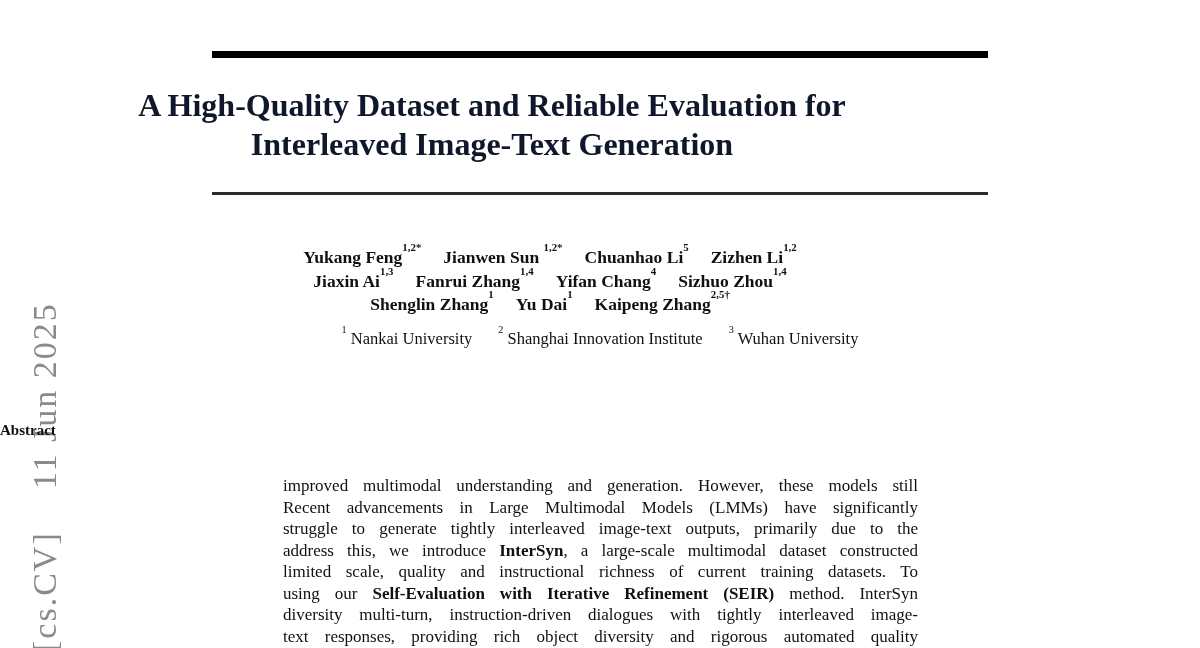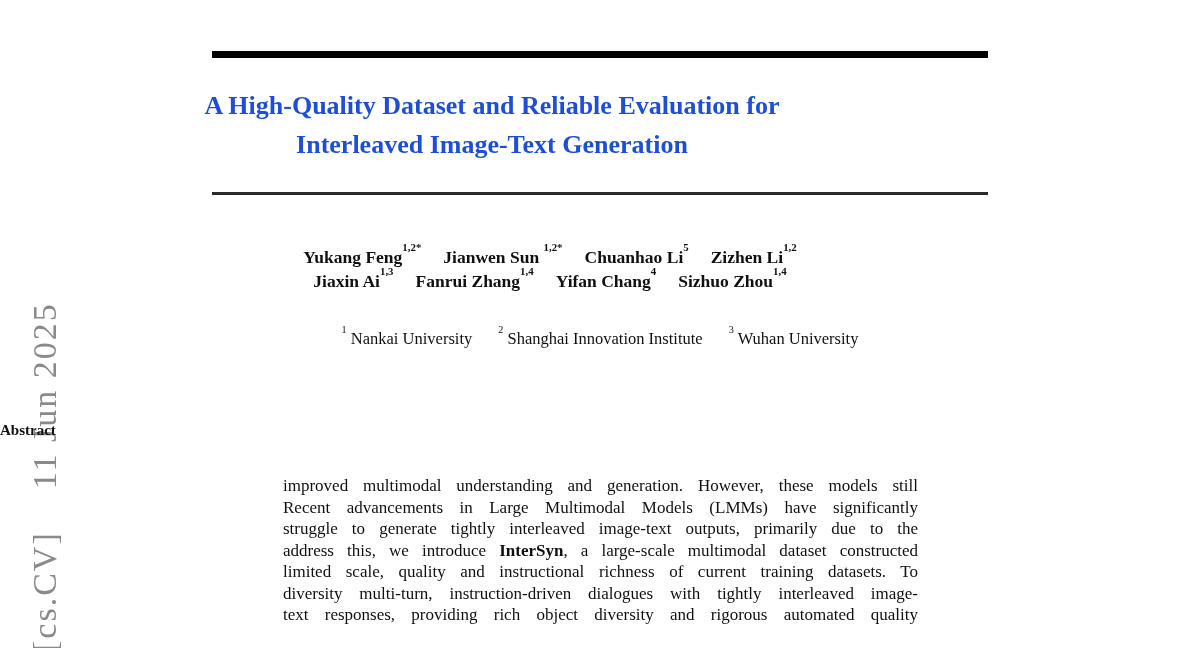--- a/index.html
+++ b/index.html
@@ -31,24 +31,24 @@
     height: 7px;
     background: #000000;
   }
   .title {
     position: absolute;
     left: 0;
     top: 86px;
     width: 984px;
     margin: 0;
     text-align: center;
-    font-size: 26px;
+    font-size: 32px;
     font-weight: bold;
     line-height: 39px;
-    color: #1d4ed8;
+    color: #0f172a;
   }
   .title-line { display: block; }
   .rule-thin {
     position: absolute;
     left: 212px;
     top: 192px;
     width: 776px;
     height: 3px;
     background: #2b2b2b;
   }
@@ -117,31 +117,33 @@
   <h1 class="title">
     <span class="title-line">A High-Quality Dataset and Reliable Evaluation for</span>
     <span class="title-line">Interleaved Image-Text Generation</span>
   </h1>
 
   <div class="rule-thin"></div>
 
   <div class="authors">
       <div class="author-row"><span class="author">Yukang Feng<sup>1,2*</sup></span><span class="author">Jianwen Sun <sup>1,2*</sup></span><span class="author">Chuanhao Li<sup>5</sup></span><span class="author">Zizhen Li<sup>1,2</sup></span></div>
       <div class="author-row"><span class="author">Jiaxin Ai<sup>1,3</sup></span><span class="author">Fanrui Zhang<sup>1,4</sup></span><span class="author">Yifan Chang<sup>4</sup></span><span class="author">Sizhuo Zhou<sup>1,4</sup></span></div>
+      <div class="author-row"><span class="author">Shenglin Zhang<sup>1</sup></span><span class="author">Yu Dai<sup>1</sup></span><span class="author">Kaipeng Zhang<sup>2,5†</sup></span></div>
     </div>
 
   <div class="affiliations">
       <div class="affil-row"><span class="affil"><sup>1</sup> Nankai University</span><span class="affil"><sup>2</sup> Shanghai Innovation Institute</span><span class="affil"><sup>3</sup> Wuhan University</span></div>
     </div>
 
   <h2 class="abstract-heading">Abstract</h2>
 
   <div class="abstract-body">
       <div class="abs-line"><span>improved multimodal understanding and generation. However, these models still</span></div>
       <div class="abs-line"><span>Recent advancements in Large Multimodal Models (LMMs) have significantly</span></div>
       <div class="abs-line"><span>struggle to generate tightly interleaved image-text outputs, primarily due to the</span></div>
       <div class="abs-line"><span>address this, we introduce </span><b>InterSyn</b><span>, a large-scale multimodal dataset constructed</span></div>
       <div class="abs-line"><span>limited scale, quality and instructional richness of current training datasets. To</span></div>
+      <div class="abs-line"><span>using our </span><b>Self-Evaluation with Iterative Refinement (SEIR)</b><span> method. InterSyn</span></div>
       <div class="abs-line"><span>diversity multi-turn, instruction-driven dialogues with tightly interleaved image-</span></div>
       <div class="abs-line"><span>text responses, providing rich object diversity and rigorous automated quality</span></div>
     </div>
 
 </div>
 
 </body></html>

